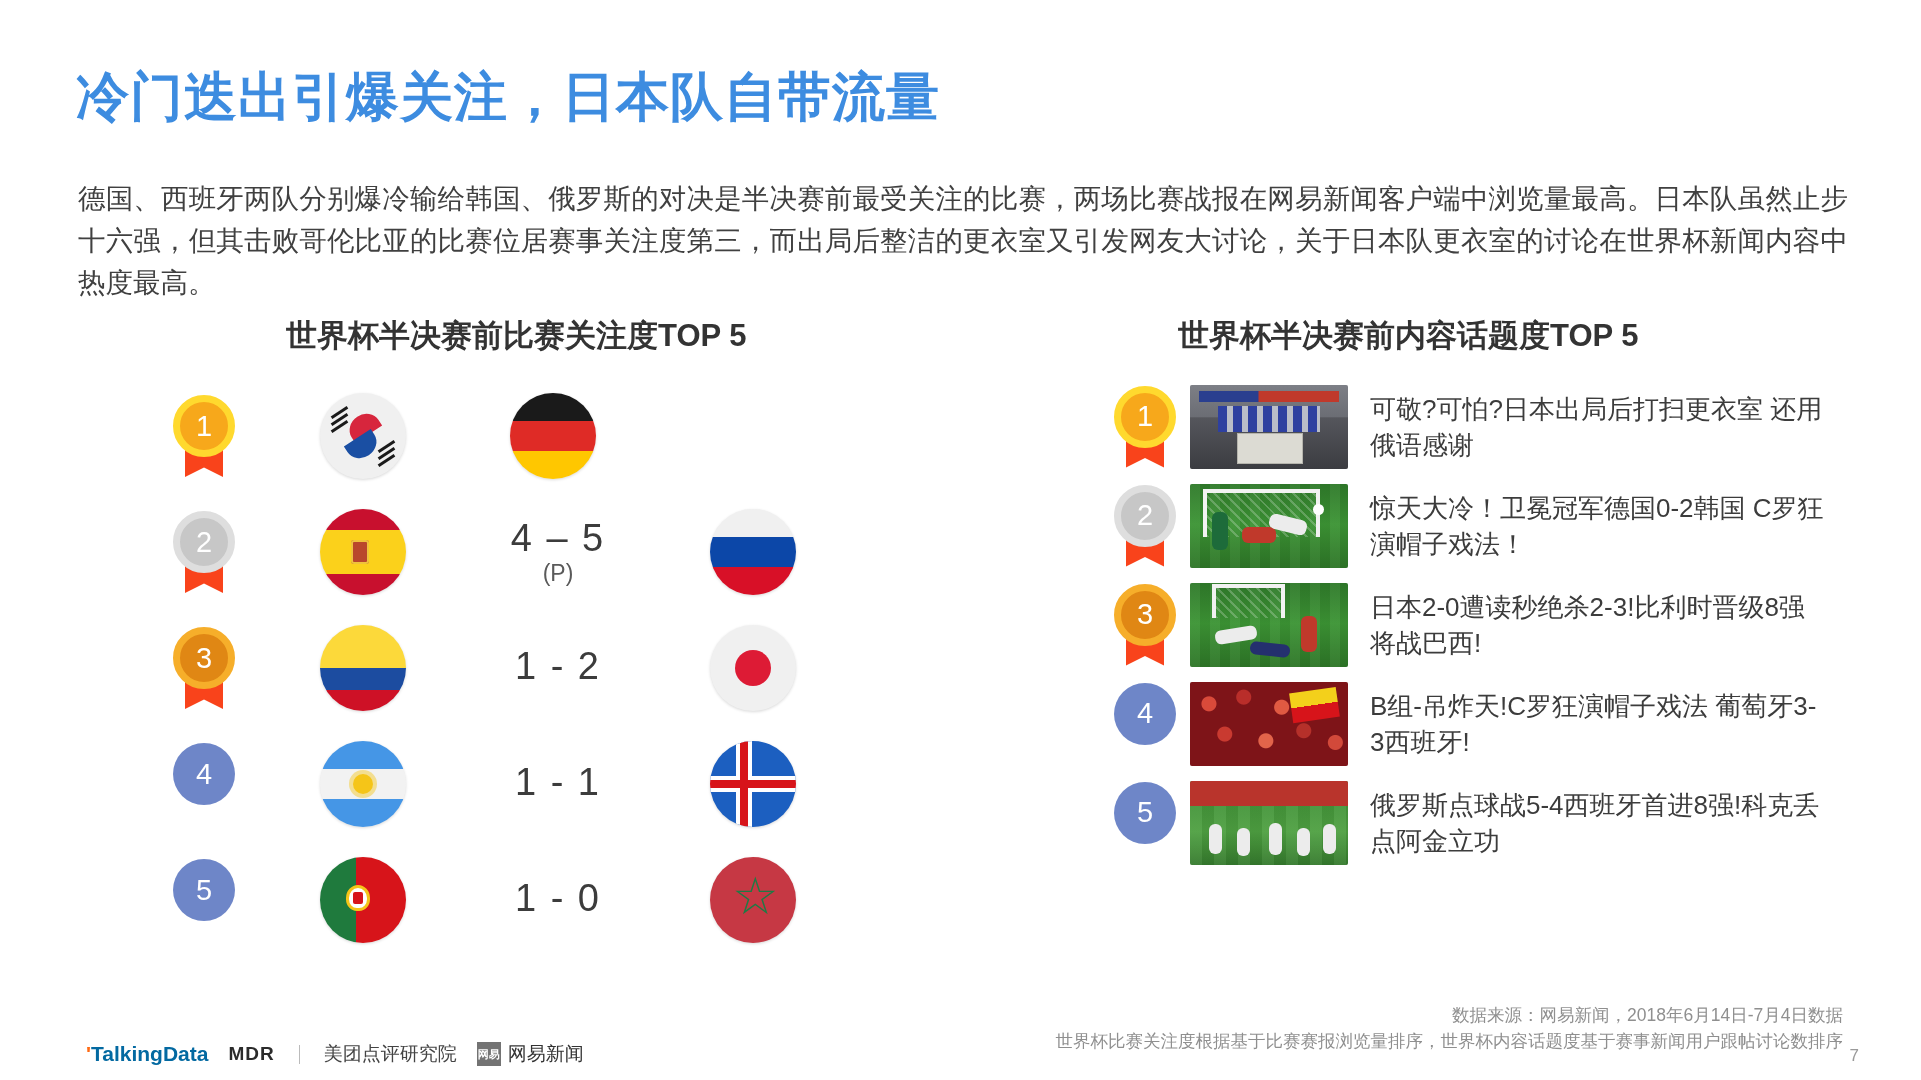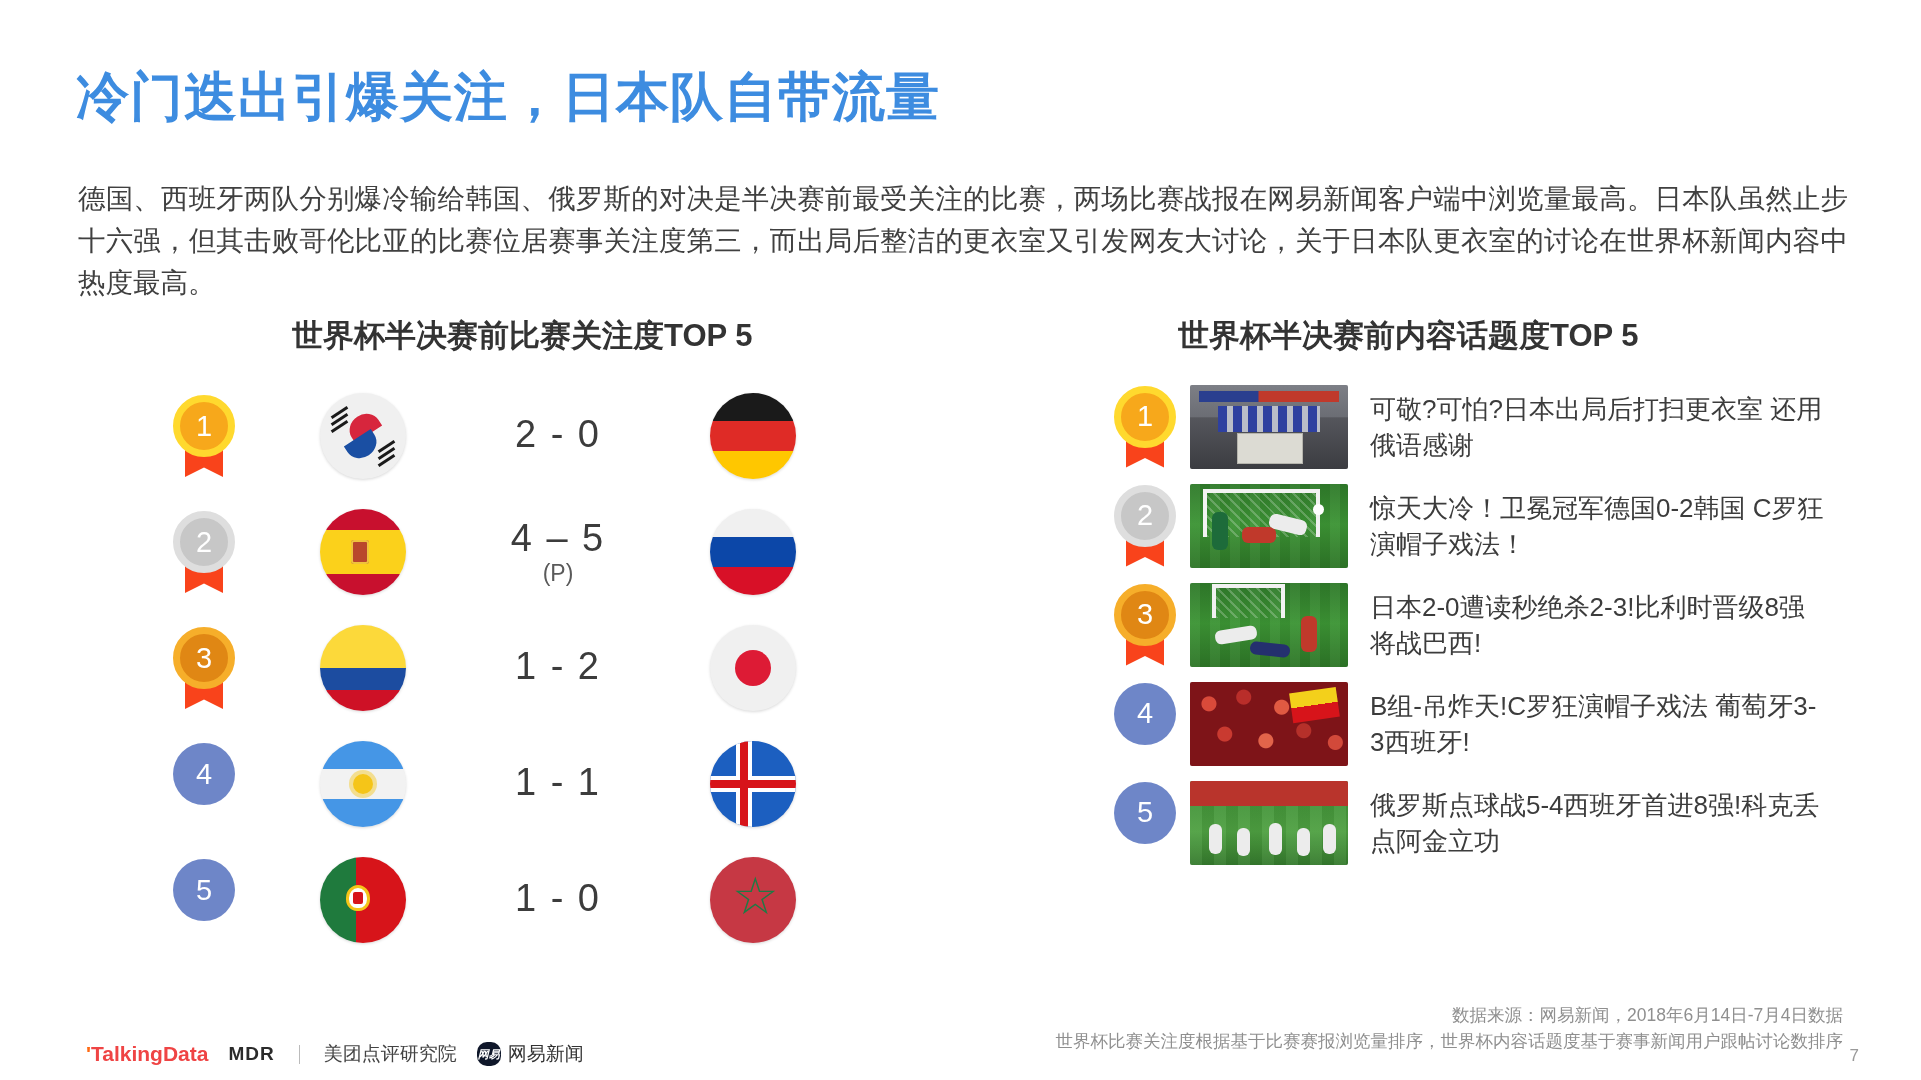--- a/index.html
+++ b/index.html
@@ -44,21 +44,21 @@
   }
 
   
   .sec-title {
     position: absolute;
     font-size: 31px;
     font-weight: bold;
     color: #333;
     white-space: nowrap;
   }
-  .sec-title.left  { left: 292px; top: 315px; }
+  .sec-title.left  { left: 286px; top: 315px; }
   .sec-title.right { left: 1178px; top: 315px; }
 
   
   .col-left {
     position: absolute;
     left: 140px;
     top: 378px;
     width: 760px;
   }
   .col-right {
@@ -307,33 +307,32 @@
   .footer-logos {
     position: absolute;
     left: 86px;
     top: 1041px;
     display: flex;
     align-items: center;
     gap: 20px;
   }
   .logo-td { font-size: 21px; font-weight: bold; color: #ff6a13; white-space: nowrap; }
   .logo-td .dot { color:#ff6a13; }
-  .logo-td .td-rest { color:#ef4444; }
+  .logo-td .td-rest { color:#0369a1; }
   .logo-mdr {
     display:flex; align-items:center; gap:24px;
     font-size: 19px; color:#444; white-space:nowrap;
   }
   .logo-mdr .mdr { font-weight:bold; letter-spacing:1px; color:#2b2b2b; }
   .logo-mdr .bar { width:1px; height:19px; background:#bbb; }
   .logo-163 { display:flex; align-items:center; gap:7px; font-size:19px; color:#333; white-space:nowrap; }
   .logo-163 .sq {
-    width:24px; height:24px; background:#0f172a; border-radius:10px;
+    width:24px; height:24px; background:#737373; border-radius:0;
     color:#fff; font-size:11px; display:flex; align-items:center; justify-content:center;
     font-weight:bold;
-    font-style:italic;
   }
 </style>
 </head>
 <body>
 
 <div class="slide">
 
   <div class="page-title">冷门迭出引爆关注，日本队自带流量</div>
   <div class="intro">德国、西班牙两队分别爆冷输给韩国、俄罗斯的对决是半决赛前最受关注的比赛，两场比赛战报在网易新闻客户端中浏览量最高。日本队虽然止步十六强，但其击败哥伦比亚的比赛位居赛事关注度第三，而出局后整洁的更衣室又引发网友大讨论，关于日本队更衣室的讨论在世界杯新闻内容中热度最高。</div>
 
@@ -354,24 +353,20 @@
           <div class="tg-top"></div>
             <div class="tg-bot"></div>
           <div class="bar" style="left:10px;top:18px;transform:rotate(-33deg)"></div>
           <div class="bar" style="left:10px;top:25px;transform:rotate(-33deg)"></div>
           <div class="bar" style="left:10px;top:32px;transform:rotate(-33deg)"></div>
           <div class="bar" style="left:57px;top:52px;transform:rotate(-33deg)"></div>
           <div class="bar" style="left:57px;top:59px;transform:rotate(-33deg)"></div>
           <div class="bar" style="left:57px;top:66px;transform:rotate(-33deg)"></div>
         </div>
       </div>
-      <div class="score-cell">
-        <span>2 - 0</span>
-        <span class="score-sub"></span>
-      </div>
       <div class="flag-cell">
         <div class="flag f-de">
           <div class="band k"></div>
             <div class="band r"></div>
             <div class="band y"></div>
         </div>
       </div>
     </div>
 
     <div class="match-row">

